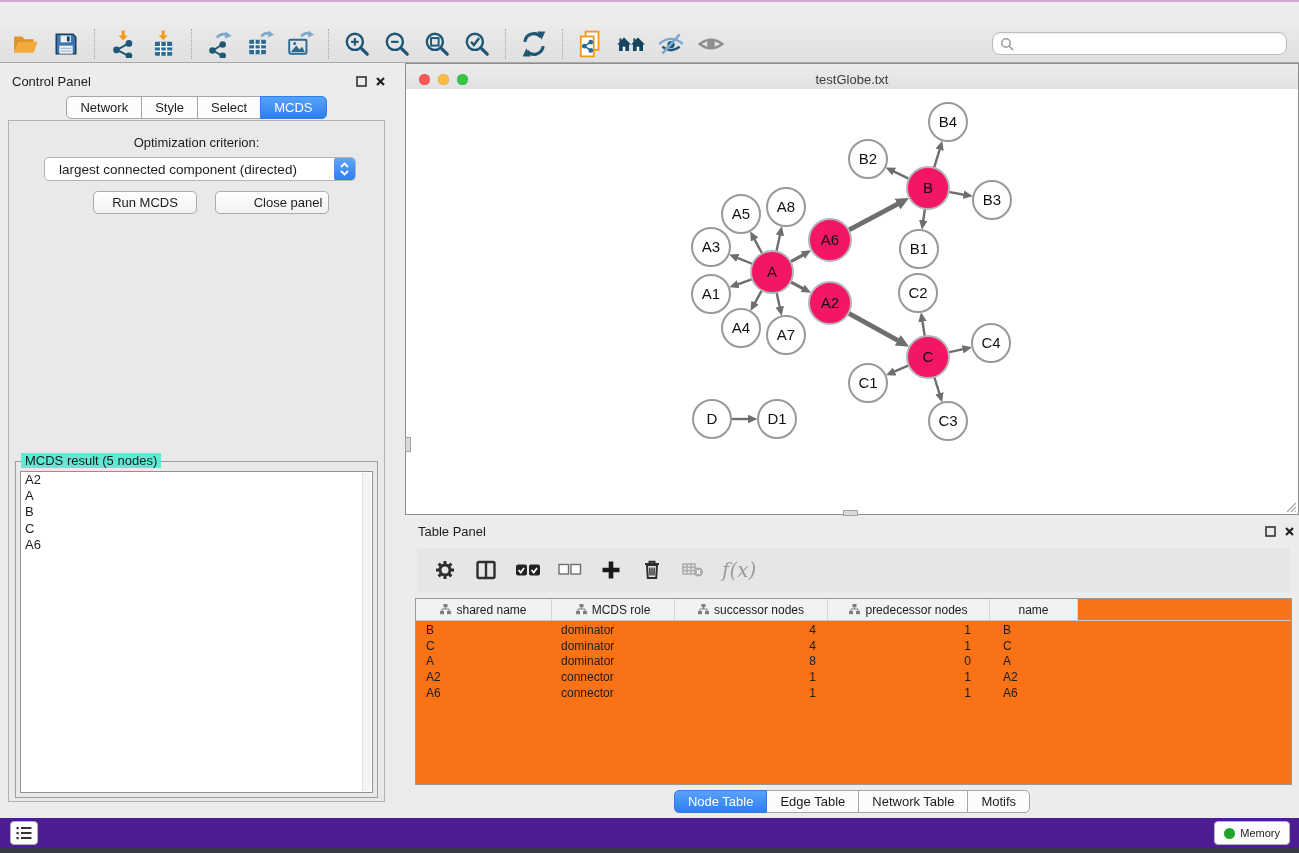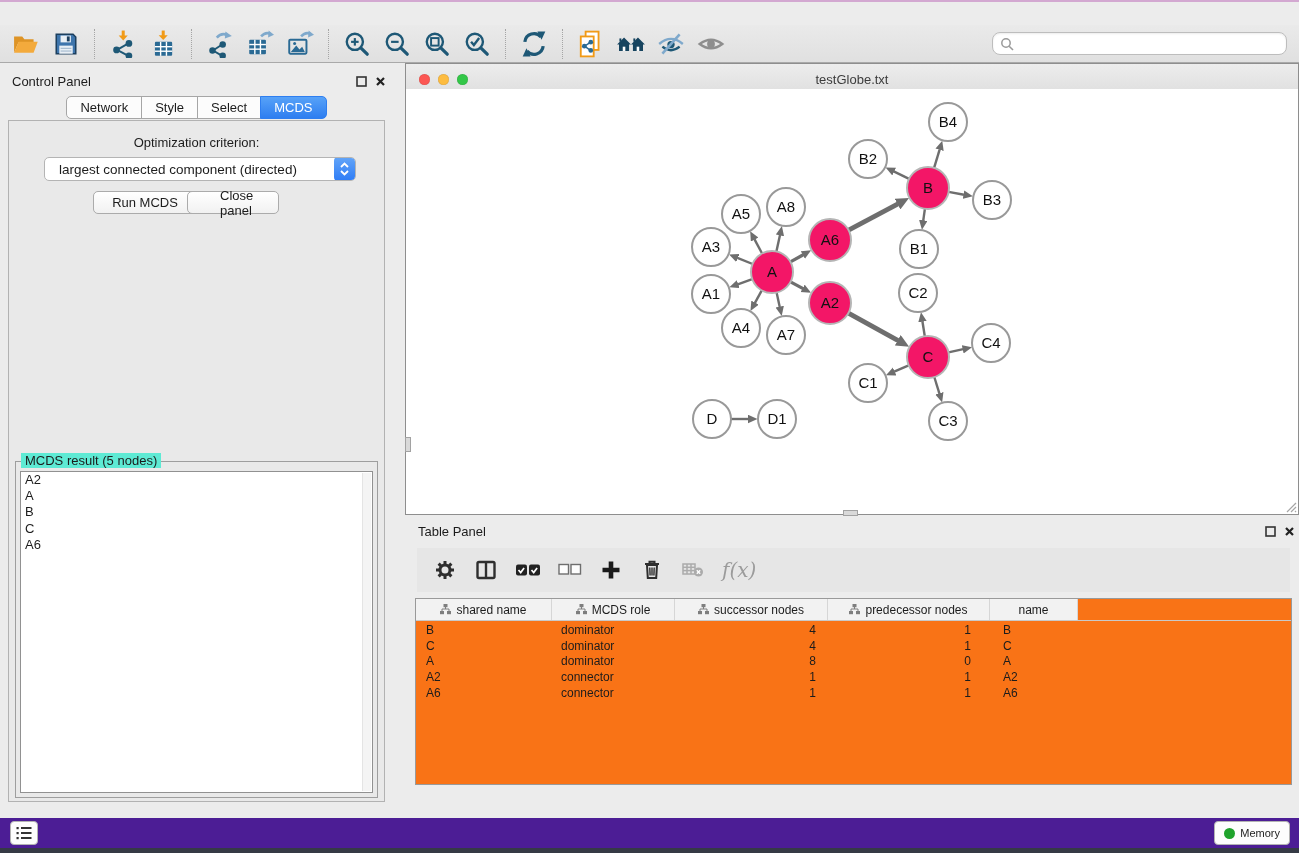--- a/index.html
+++ b/index.html
@@ -46,21 +46,21 @@
   .opt-label { position:absolute; top:14px; left:0; right:0; text-align:center; font-size:13px; }
   .cp-select { position:absolute; top:36px; left:35px; width:312px; height:24px; background:#fff;
     border:1px solid #B4B4B4; border-radius:5px; display:flex; align-items:center; overflow:hidden; }
   .cp-select .sel-text { flex:1; font-size:13.5px; padding-left:14px; white-space:nowrap; }
   .stepper { width:21px; height:24px; background:linear-gradient(#63A5F8,#2E7CF6);
     border-radius:4px; display:flex; flex-direction:column; align-items:center; justify-content:center; }
   .mac-btn { position:absolute; height:23px; background:linear-gradient(#FFFFFF,#F1F1F1);
     border:1px solid #ABABAB; border-radius:5px; font-size:13px; display:flex; align-items:center;
     justify-content:center; color:#1C1C1C; }
   .btn-run { top:70px; left:84px; width:104px; }
-  .btn-close { top:70px; left:178px; width:92px;padding-left:32px; }
+  .btn-close { top:70px; left:206px; width:114px;padding-left:32px; }
   .fieldset { position:absolute; top:340px; left:6px; right:6px; bottom:3px; border:1px solid #9E9E9E; }
   .legend { position:absolute; top:-9px; left:5px; background:#5eead4; padding:0 4px; font-size:13px; }
   .mcds-list { position:absolute; left:4px; right:4px; top:9px; bottom:4px; background:#fff;
     border:1px solid #919191; overflow:hidden; }
   .mcds-item { font-size:13px; line-height:16.2px; padding-left:4px; }
   .mcds-scroll { position:absolute; top:1px; bottom:1px; right:1px; width:9px; background:#F4F4F4; border-left:1px solid #E4E4E4; }
 
   
   .net-window { position:absolute; left:405px; top:63px; width:894px; height:452px;
     border:1px solid #8E8E8E; background:#fff; }
@@ -631,20 +631,26 @@
           <div class="tbl-row">
             <div class="td" style="width: 136px; padding-left: 10px; text-align: left;">A6</div>
             <div class="td" style="width: 123px; padding-left: 9px; text-align: left;">connector</div>
             <div class="td" style="width: 153px; padding-right: 12px; text-align: right;">1</div>
             <div class="td" style="width: 162px; padding-right: 19px; text-align: right;">1</div>
             <div class="td" style="width: 88px; padding-left: 13px; text-align: left;">A6</div>
           </div>
         </div>
     </div>
 
+    <div class="bt-tabs" id="bt-tabs">
+        <div class="seg active">Node Table</div>
+        <div class="seg">Edge Table</div>
+        <div class="seg">Network Table</div>
+        <div class="seg">Motifs</div>
+      </div>
   </div>
 
   <div class="statusbar">
     <span class="sb-btn">
       <svg width="16" height="14" viewBox="0 0 16 14">
         <g fill="#333">
             <rect x="0.5" y="1" width="2.2" height="2.2"></rect>
             <rect x="0.5" y="6" width="2.2" height="2.2"></rect>
             <rect x="0.5" y="11" width="2.2" height="2.2"></rect>
           </g>

